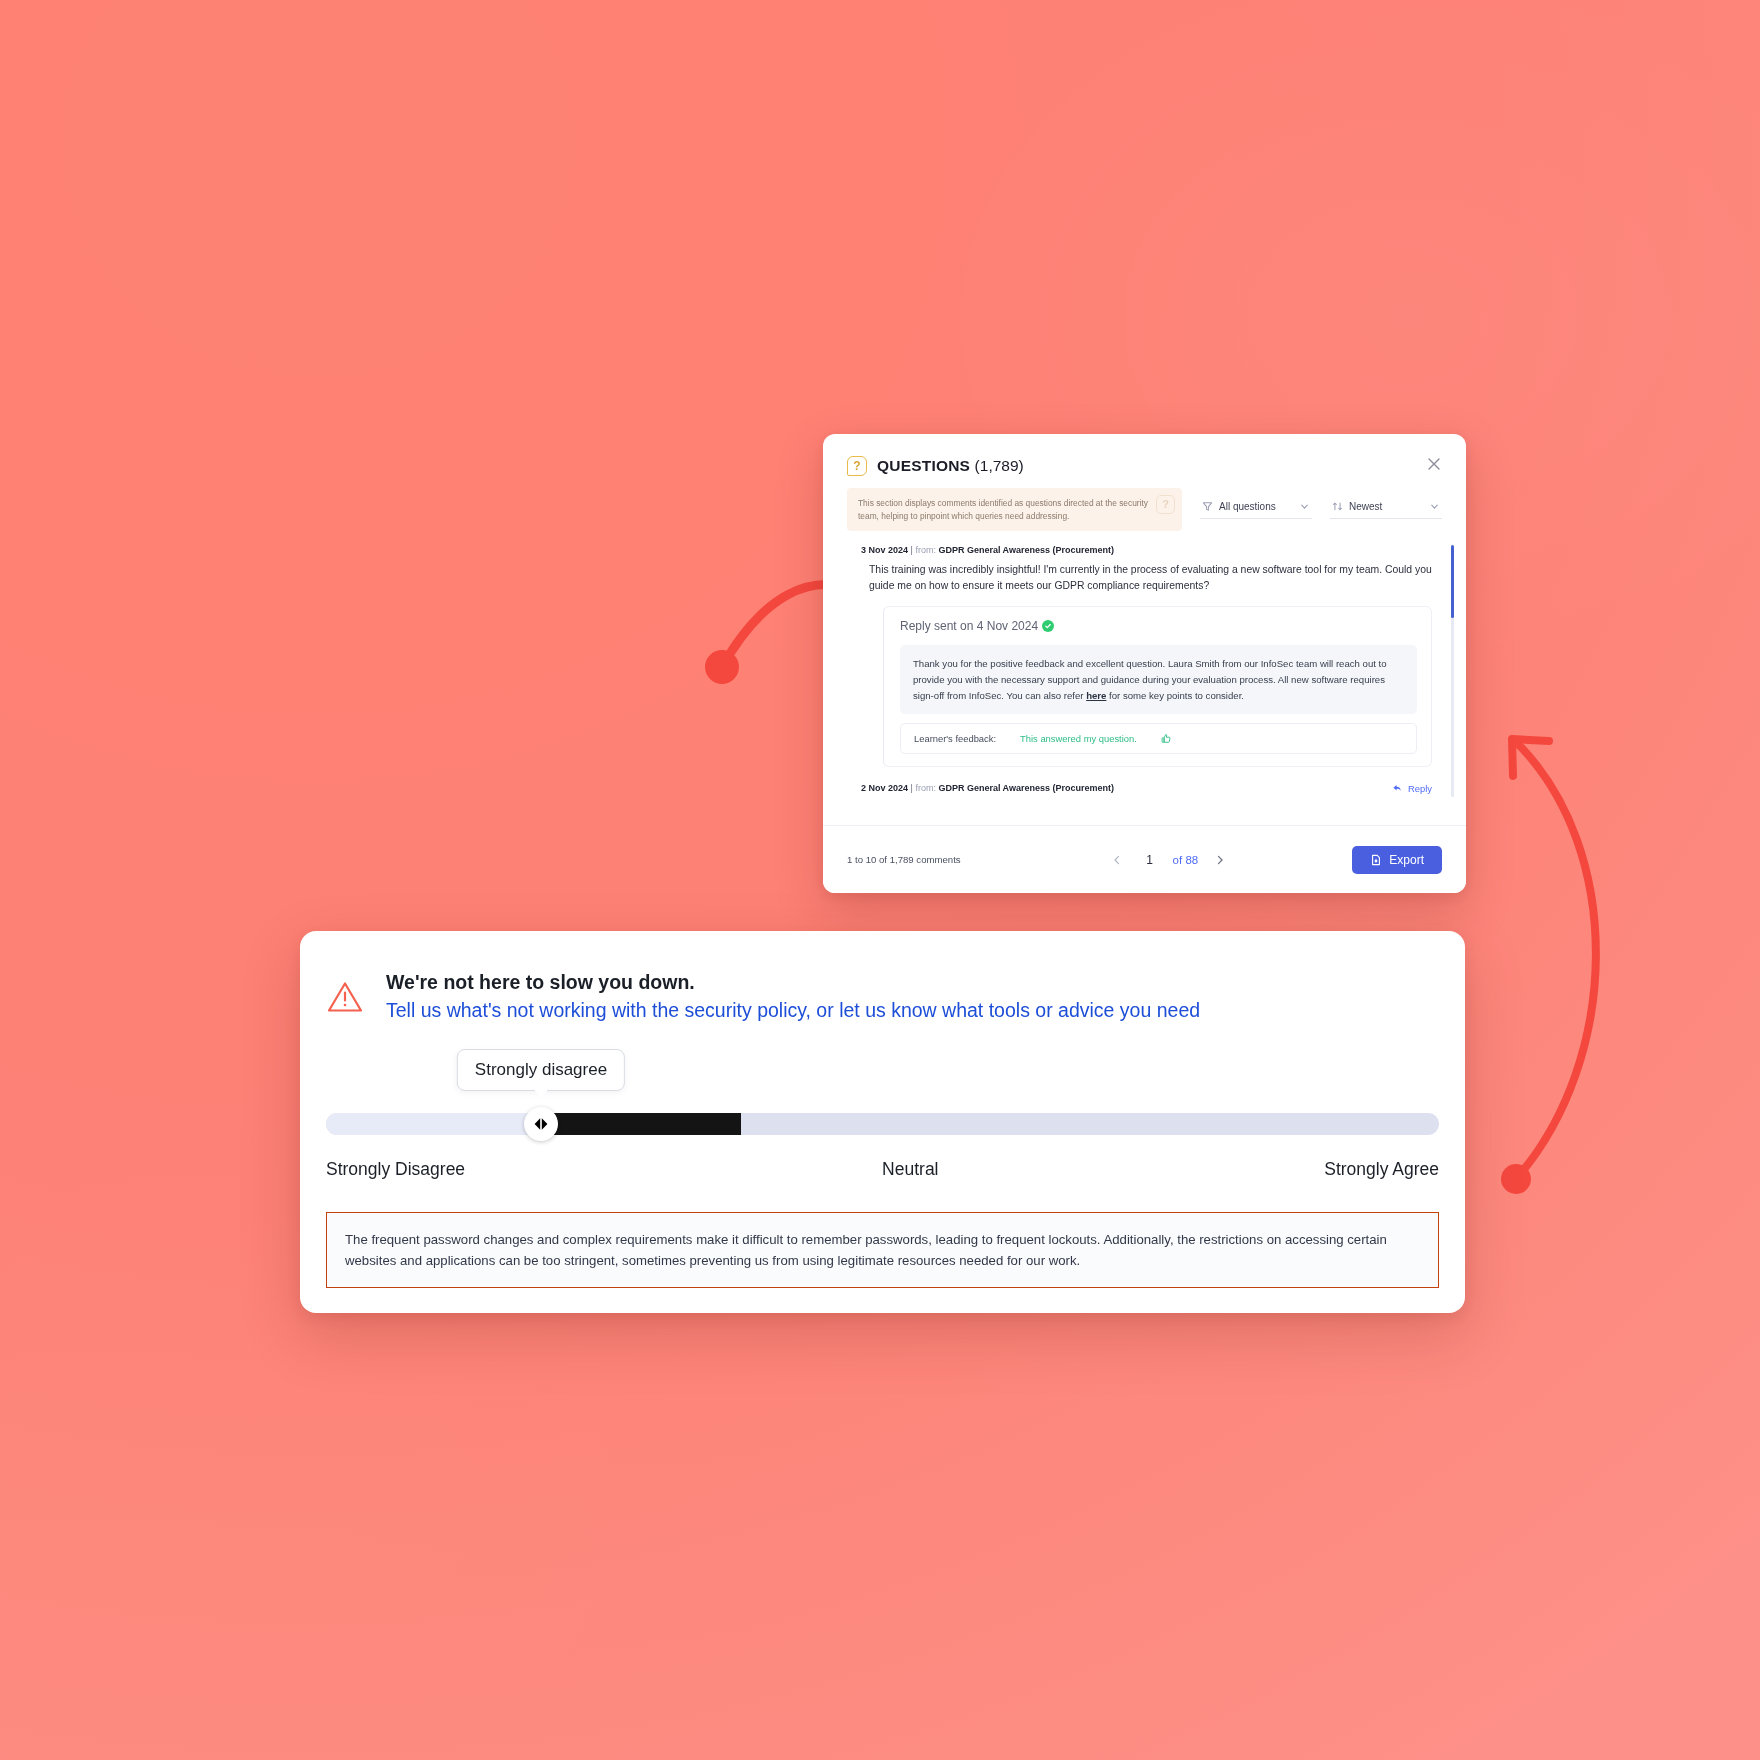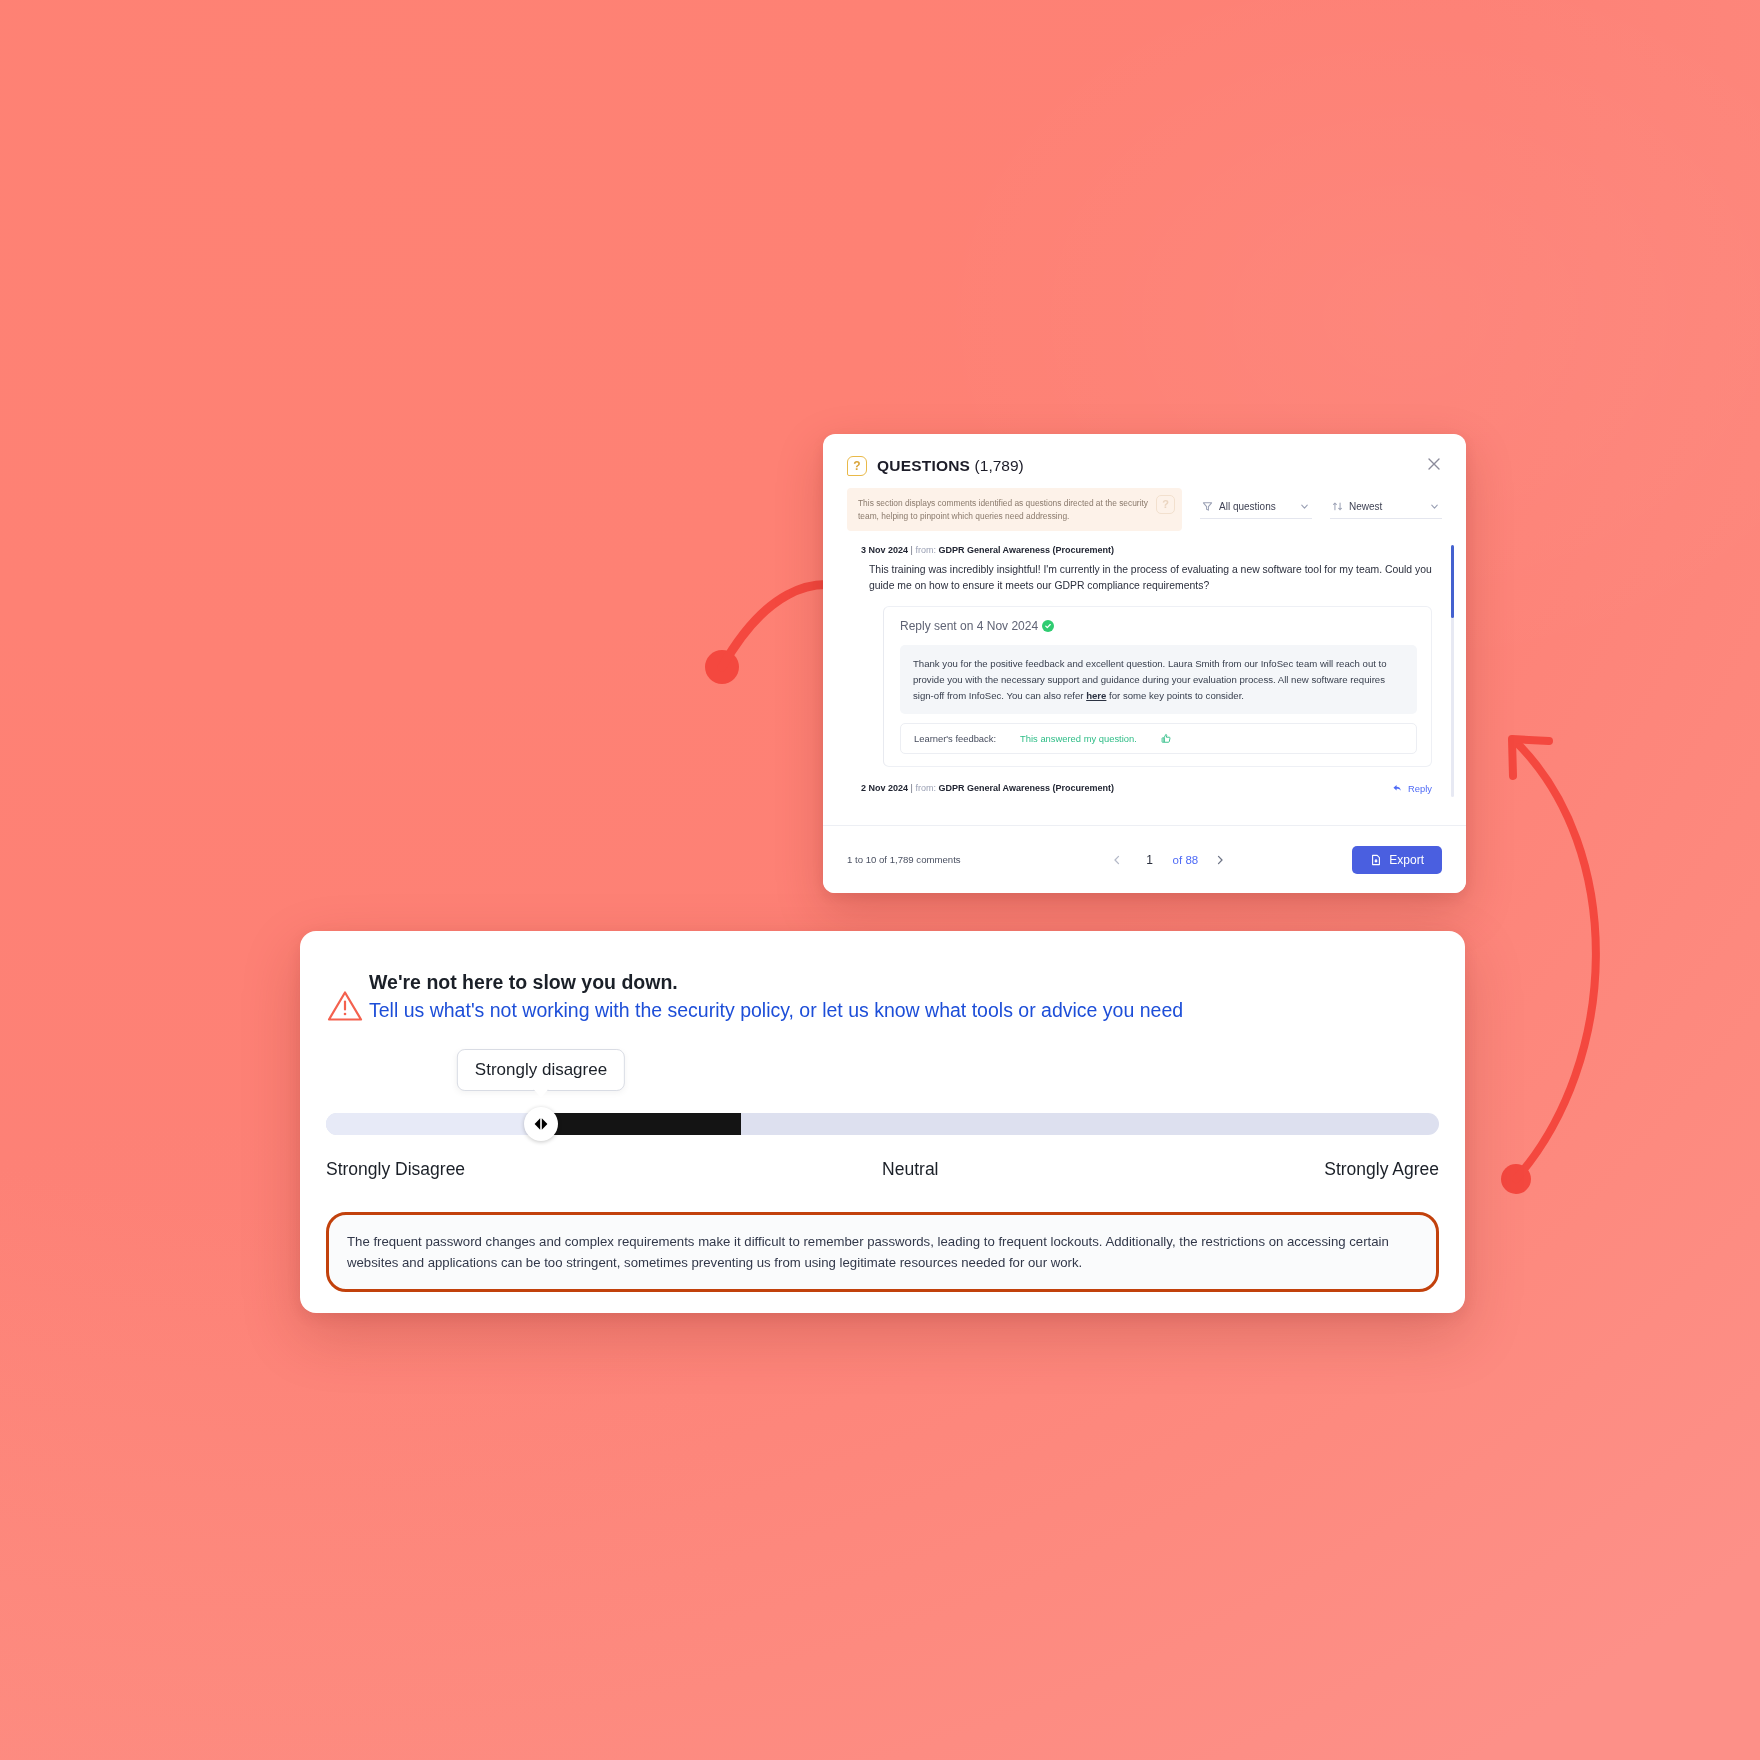--- a/index.html
+++ b/index.html
@@ -195,21 +195,21 @@
   
   .survey-card {
     position: absolute;
     left: 300px; top: 931px;
     width: 1165px; height: 382px;
     background: #ffffff;
     border-radius: 16px;
     box-shadow: 0 22px 58px rgba(120, 30, 25, 0.22), 0 4px 14px rgba(120,30,25,0.10);
     padding: 35px 26px 0 26px;
   }
-  .sv-head { display: flex; align-items: flex-end; gap: 5px; }
+  .sv-head { display: flex; align-items: center; gap: 22px; }
   .warn-icon { flex: 0 0 auto; width: 38px; height: 38px; color: #f4614e; margin-top: 3px; }
   .warn-icon svg { width: 38px; height: 38px; display: block; }
   .sv-lines { padding-top: 2px; }
   .sv-l1 { font-size: 19.5px; font-weight: 700; color: #1b2028; line-height: 1.45; }
   .sv-l2 { font-size: 19.5px; font-weight: 400; color: #1d4ed8; line-height: 1.45; }
 
   .slider-zone { position: relative; margin-top: 24px; height: 92px; }
   .tooltip {
     position: absolute; left: 215px; top: 0;
     transform: translateX(-50%);
@@ -246,21 +246,21 @@
   .scale-labels {
     display: flex; margin-top: 18px;
     font-size: 17.5px; color: #1b2028;
   }
   .scale-labels .s-left { flex: 0 0 40%; text-align: left; }
   .scale-labels .s-mid { flex: 0 0 25%; text-align: center; }
   .scale-labels .s-right { flex: 1 1 auto; text-align: right; }
 
   .comment-box {
     margin-top: 32px;
-    border: 3px solid #c2410c; border-radius: 20px;
+    border: 1px solid #c2410c; border-radius: 0;
     background: #fafbfc;
     padding: 16px 18px;
     font-size: 13.2px; line-height: 1.62; color: #32384a;
   }
 </style>
 </head>
 <body>
 
 <div class="bg-noise"></div>
 

